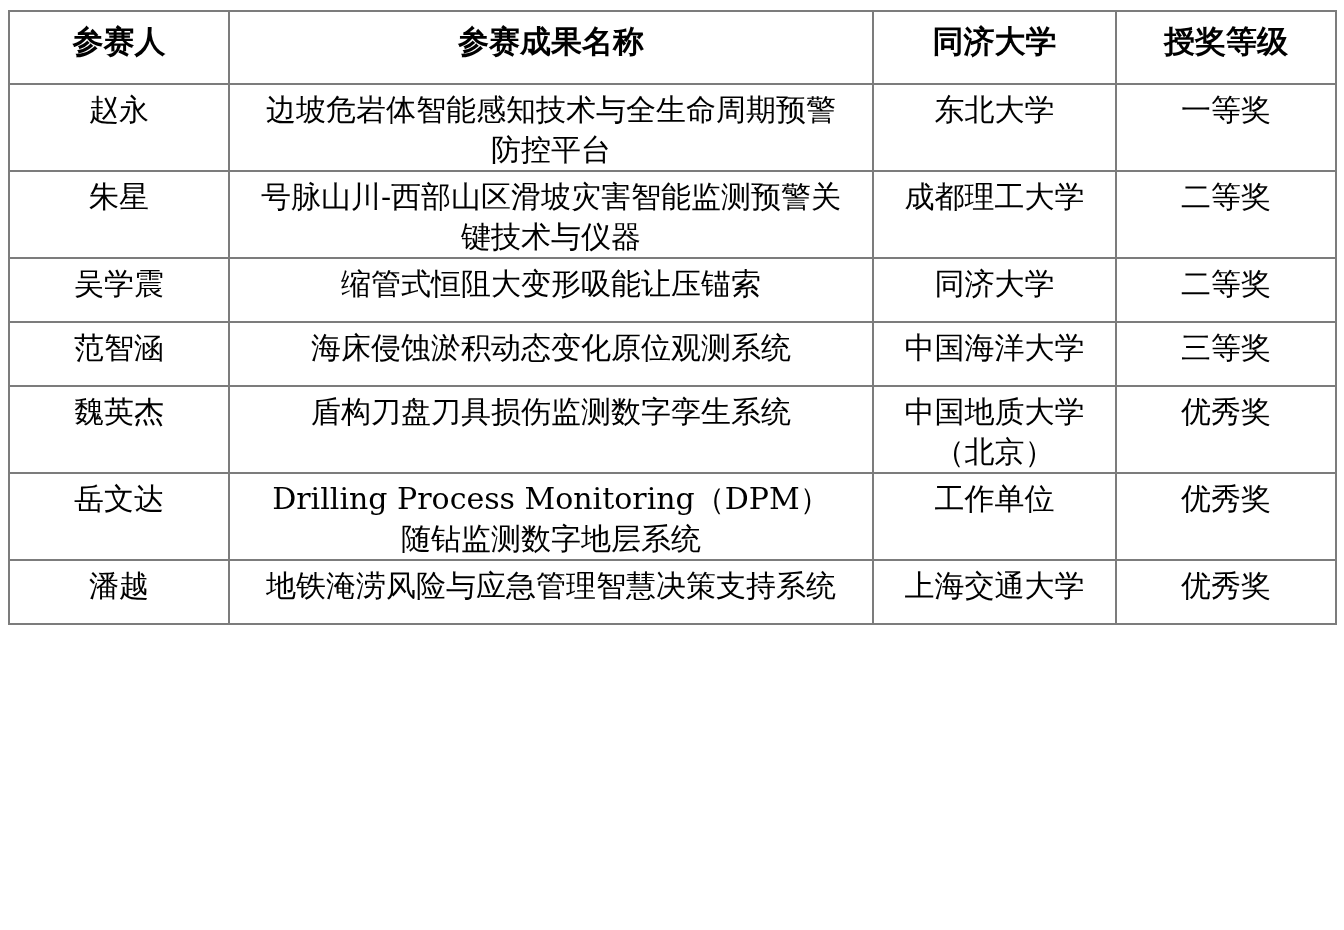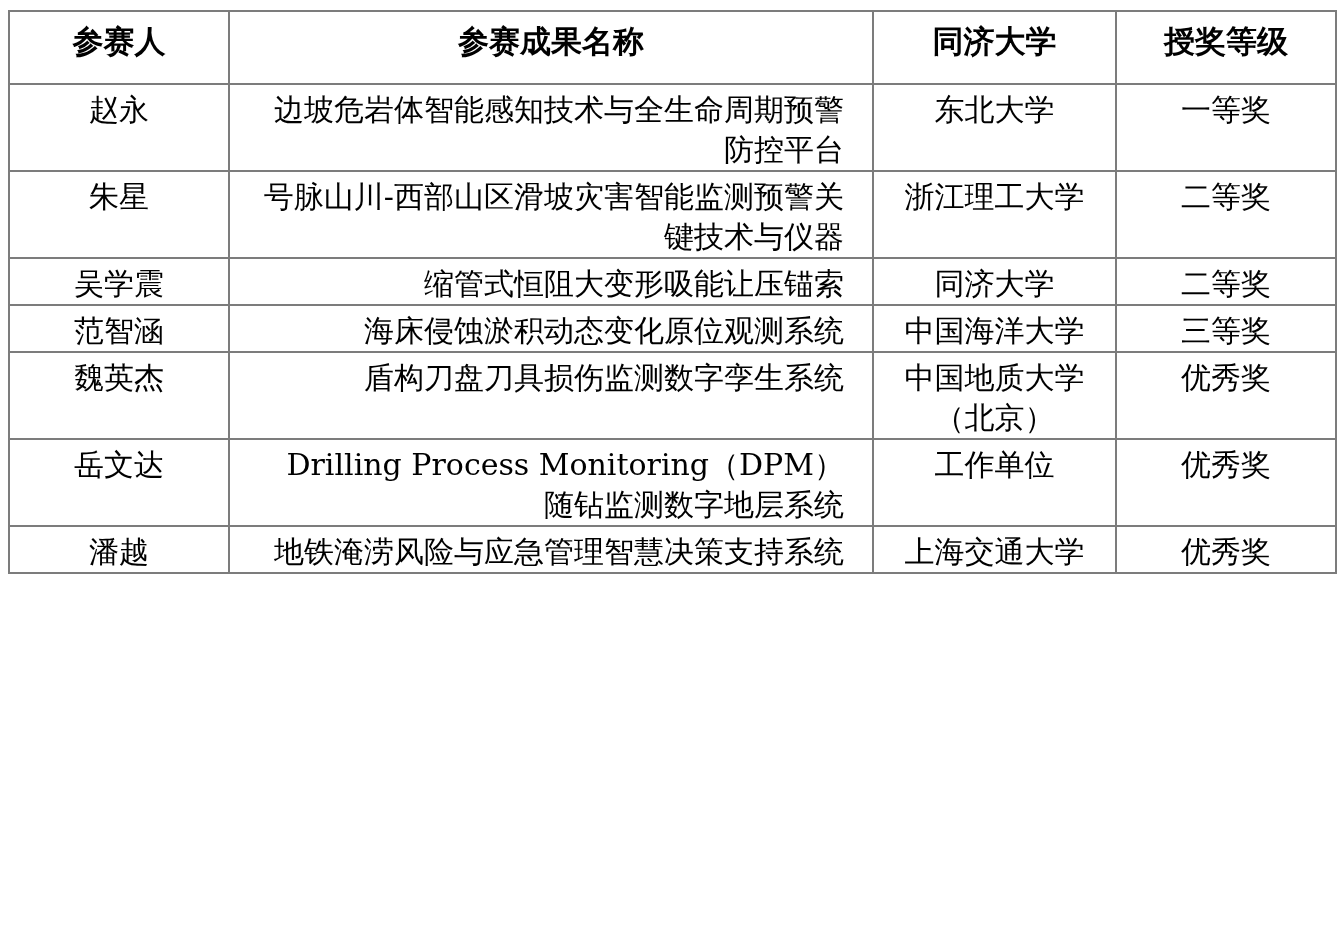--- a/index.html
+++ b/index.html
@@ -38,27 +38,26 @@
     font-size: 31px;
     font-weight: bold;
     line-height: 42px;
     height: 73px;
     padding: 8px 4px 0 4px;
   }
   table.awards td {
     font-size: 30px;
     font-weight: normal;
     line-height: 40px;
-    height: 47px;
+    height: 64px;
     padding: 5px 4px 0 4px;
   }
   table.awards td.col-achievement {
     padding-left: 28px;
     padding-right: 28px;
-    text-align: right;
   }
   table.awards td.col-organization {
     padding-left: 23px;
     padding-right: 23px;
     text-align: center;
   }
 </style>
 </head>
 <body>
 
@@ -82,21 +81,21 @@
   <tr>
     <td class="col-participant">赵永</td>
     <td class="col-achievement">边坡危岩体智能感知技术与全生命周期预警防控平台</td>
     <td class="col-organization">东北大学</td>
     <td class="col-award">一等奖</td>
   </tr>
 
   <tr>
     <td class="col-participant">朱星</td>
     <td class="col-achievement">号脉山川-西部山区滑坡灾害智能监测预警关键技术与仪器</td>
-    <td class="col-organization">浙江理工大学</td>
+    <td class="col-organization">成都理工大学</td>
     <td class="col-award">二等奖</td>
   </tr>
 
   <tr>
     <td class="col-participant">吴学震</td>
     <td class="col-achievement">缩管式恒阻大变形吸能让压锚索</td>
     <td class="col-organization">同济大学</td>
     <td class="col-award">二等奖</td>
   </tr>
 

